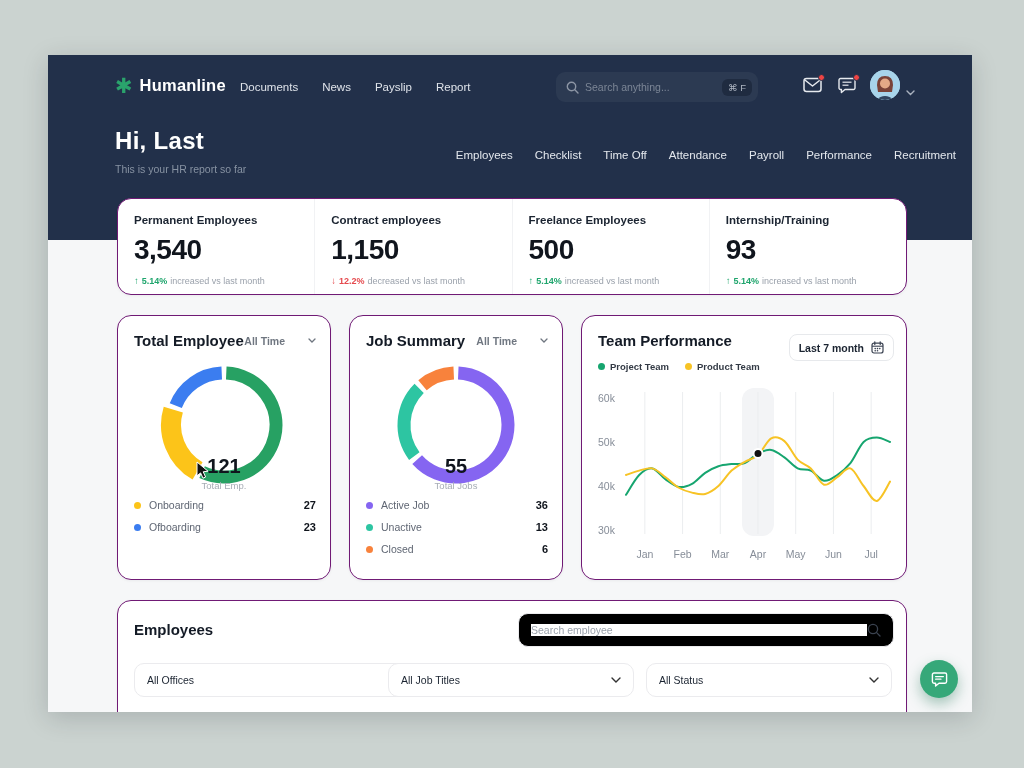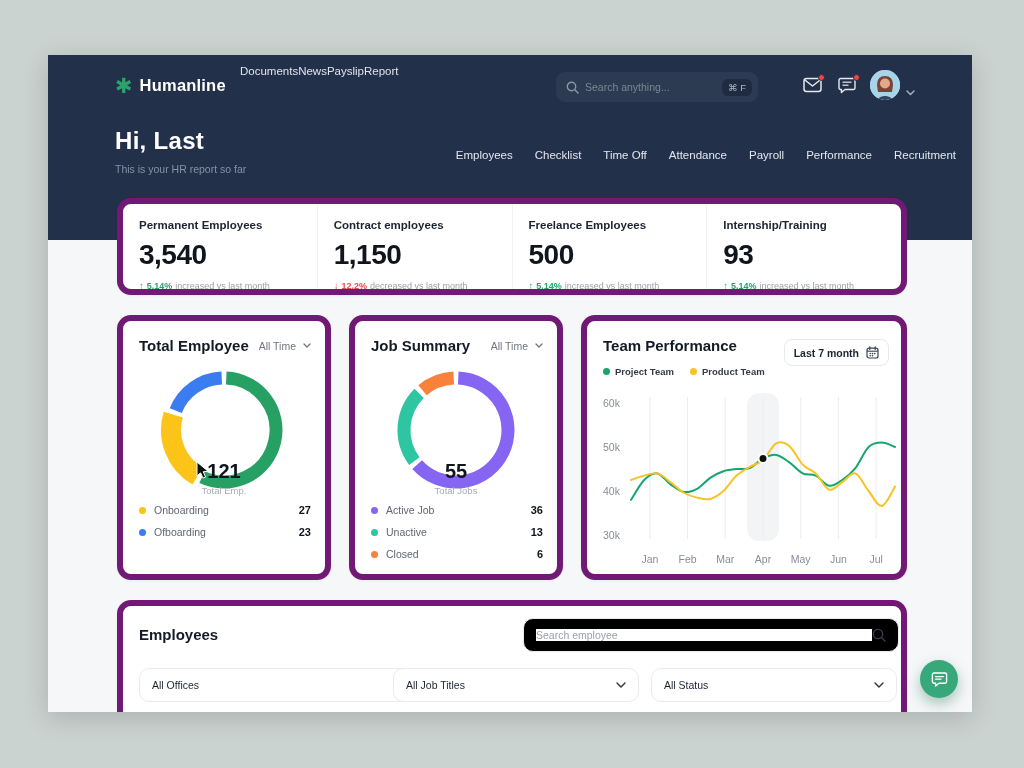--- a/index.html
+++ b/index.html
@@ -5,51 +5,51 @@
   * { margin:0; padding:0; box-sizing:border-box; }
   html,body { width:1024px; height:768px; }
   body { background:#cbd3d0; font-family:"Liberation Sans","DejaVu Sans",sans-serif; position:relative; }
   .app { position:absolute; left:48px; top:55px; width:924px; height:657px; background:#f6f7f8; overflow:hidden; box-shadow:0 6px 24px rgba(20,30,40,.18); }
 
   
   .hero { position:absolute; left:0; top:0; width:924px; height:185px; background:#22304a; }
   .logo { position:absolute; left:67px; top:20px; display:flex; align-items:center; gap:7px; }
   .logo-mark { color:#2aa36c; font-size:21px; font-weight:700; line-height:1; }
   .logo-text { color:#ffffff; font-size:16.5px; font-weight:700; letter-spacing:.2px; }
-  .topnav { position:absolute; left:192px; top:10px; display:flex; }
+  .topnav { position:absolute; left:192px; top:26px; display:flex; gap:24px; }
   .topnav span { color:#dfe3ea; font-size:11.5px; cursor:pointer; }
   .searchbar { position:absolute; left:508px; top:17px; width:202px; height:30px; background:#2c3a52; border-radius:9px; display:flex; align-items:center; padding:0 6px 0 10px; }
   .searchbar input { flex:1; background:transparent; border:none; outline:none; color:#c3cad4; font-size:10.5px; font-family:inherit; min-width:0; }
   .searchbar input::placeholder { color:#7c8696; }
   .kbd { background:#1f2b40; color:#aeb6c2; font-size:9.5px; padding:3px 6px; border-radius:6px; white-space:nowrap; }
   .hero-icon { position:absolute; top:22px; width:20px; height:18px; cursor:pointer; }
   .hero-icon svg { display:block; }
   .ndot { position:absolute; right:-2px; top:-3px; width:7px; height:7px; border-radius:50%; background:#ef4444; border:1.5px solid #22304a; }
   .avatar { position:absolute; left:822px; top:15px; width:30px; height:30px; border-radius:50%; overflow:hidden; cursor:pointer; background:#a8d4ea; }
   .av-chevron { position:absolute; left:858px; top:27px; cursor:pointer; }
   .greeting { position:absolute; left:67px; top:72px; color:#ffffff; font-size:24px; font-weight:700; letter-spacing:.3px; }
   .subtitle { position:absolute; left:67px; top:108px; color:#8792a2; font-size:10.5px; }
   .tabs { position:absolute; right:16px; top:94px; display:flex; gap:22px; }
   .tabs span { color:#e3e7ed; font-size:11.5px; cursor:pointer; }
 
   
-  .card { position:absolute; background:#ffffff; border-radius:14px; border:6px solid #701a75; box-shadow:0 1px 3px rgba(16,24,40,.05); }
+  .card { position:absolute; background:#ffffff; border-radius:14px; border:1px solid #701a75; box-shadow:0 1px 3px rgba(16,24,40,.05); }
   .stats-card { left:69px; top:143px; width:790px; height:97px; display:flex; }
   .stat { flex:1; padding:15px 12px 0 16px; }
   .stat + .stat { border-left:1px solid #f1f2f4; }
   .stat-label { font-size:11.5px; font-weight:700; color:#1b2431; }
   .stat-value { font-size:28px; font-weight:700; color:#10151d; letter-spacing:-.5px; margin-top:8px; }
   .stat-change { margin-top:9px; font-size:9px; color:#9aa1ab; display:flex; align-items:center; gap:3px; }
   .pct { font-weight:700; }
   .pct.up,.arrow.up { color:#1fa56d; } .pct.down,.arrow.down { color:#e5494d; }
   .arrow { font-size:9.5px; }
 
   .card-head { display:flex; justify-content:space-between; align-items:center; padding:16px 14px 0 16px; }
   .card-title { font-size:15px; font-weight:700; color:#141b26; }
-  .filter { display:flex; align-items:center; gap:7px; color:#6f7680; font-size:10.5px; cursor:pointer; }
+  .filter { display:flex; align-items:center; gap:23px; color:#6f7680; font-size:10.5px; cursor:pointer;font-weight:bold; }
 
   .card-total { left:69px; top:260px; width:214px; height:265px; }
   .card-jobs  { left:301px; top:260px; width:214px; height:265px; }
   .donut-wrap { position:relative; width:132px; height:132px; margin:10px auto 0; }
   .donut-center { position:absolute; inset:0; display:flex; flex-direction:column; align-items:center; justify-content:flex-end; pointer-events:none; }
   .donut-num { font-size:20px; font-weight:700; color:#10151d; }
   .donut-sub { font-size:9.5px; color:#a6acb5; margin-top:2px; }
   .legend { position:absolute; left:16px; right:14px; top:178px; }
   .legend-row { display:flex; align-items:center; height:22px; }
   .dot { width:7px; height:7px; border-radius:50%; margin-right:8px; flex:0 0 auto; }

